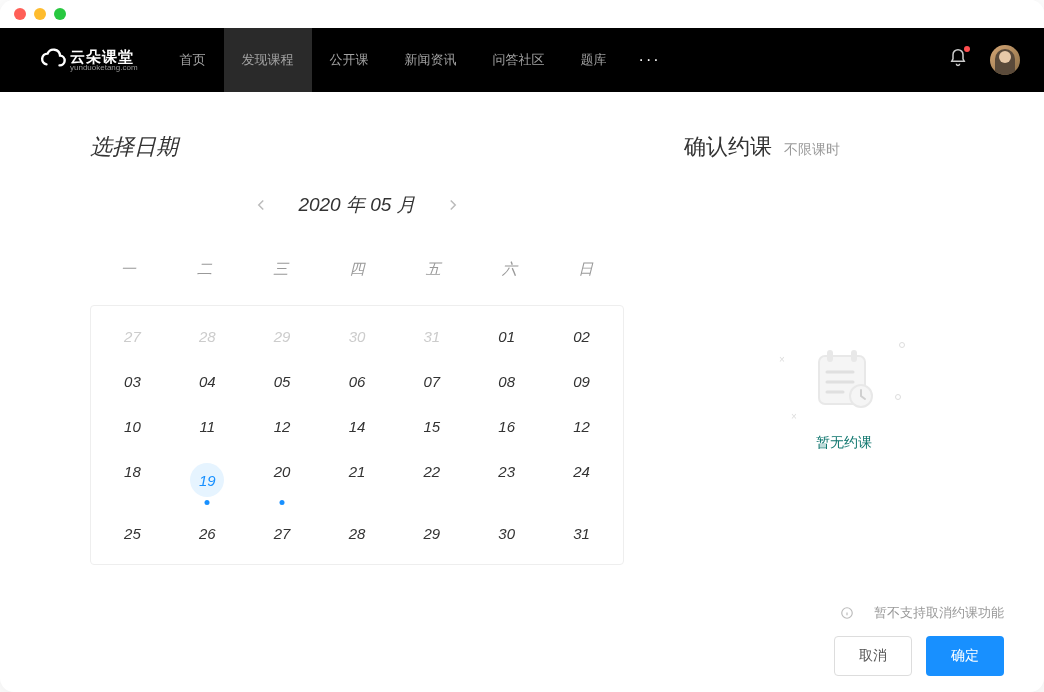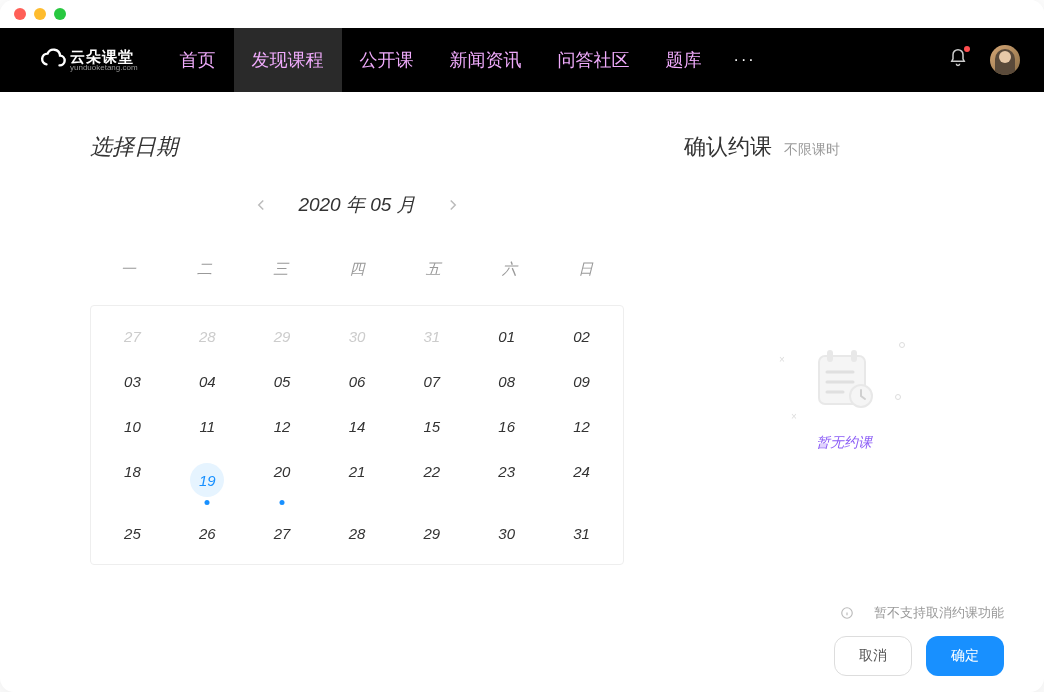--- a/index.html
+++ b/index.html
@@ -51,22 +51,22 @@
 .logo-mark {
   width: 26px; height: 26px;
 }
 .logo-text {
   display: flex; flex-direction: column; line-height: 1;
 }
 .logo-main { font-size: 15px; font-weight: 600; letter-spacing: 1px; }
 .logo-sub { font-size: 8px; color: #999; text-align: right; }
 .nav-items { display: flex; height: 100%; }
 .nav-item {
-  color: #f0abfc;
-  font-size: 18px;
+  color: #a3a3a3;
+  font-size: 13px;
   padding: 0 18px;
   height: 100%;
   display: flex;
   align-items: center;
   cursor: pointer;
 }
 .nav-item.active {
   background: #2a2a2a;
 }
 .nav-more {
@@ -225,22 +225,21 @@
   align-items: center;
   justify-content: center;
   gap: 16px;
 }
 .empty-icon {
   color: #e8e8e8;
   position: relative;
 }
 .empty-text {
   font-size: 14px;
-  color: #8b5cf6;
-  font-style: italic;
+  color: #0f766e;
 }
 .deco-x {
   position: absolute;
   font-size: 10px;
   color: #ddd;
 }
 .deco-o {
   position: absolute;
   width: 6px; height: 6px;
   border: 1px solid #ddd;
@@ -256,21 +255,21 @@
   margin-bottom: 14px;
 }
 .footer-actions {
   display: flex;
   justify-content: flex-end;
   gap: 14px;
 }
 .btn {
   padding: 10px 24px;
   font-size: 14px;
-  border-radius: 12px;
+  border-radius: 4px;
   cursor: pointer;
   border: 1px solid transparent;
 }
 .btn-default {
   background: #fff;
   border-color: #ddd;
   color: #555;
 }
 .btn-primary {
   background: #1890ff;

